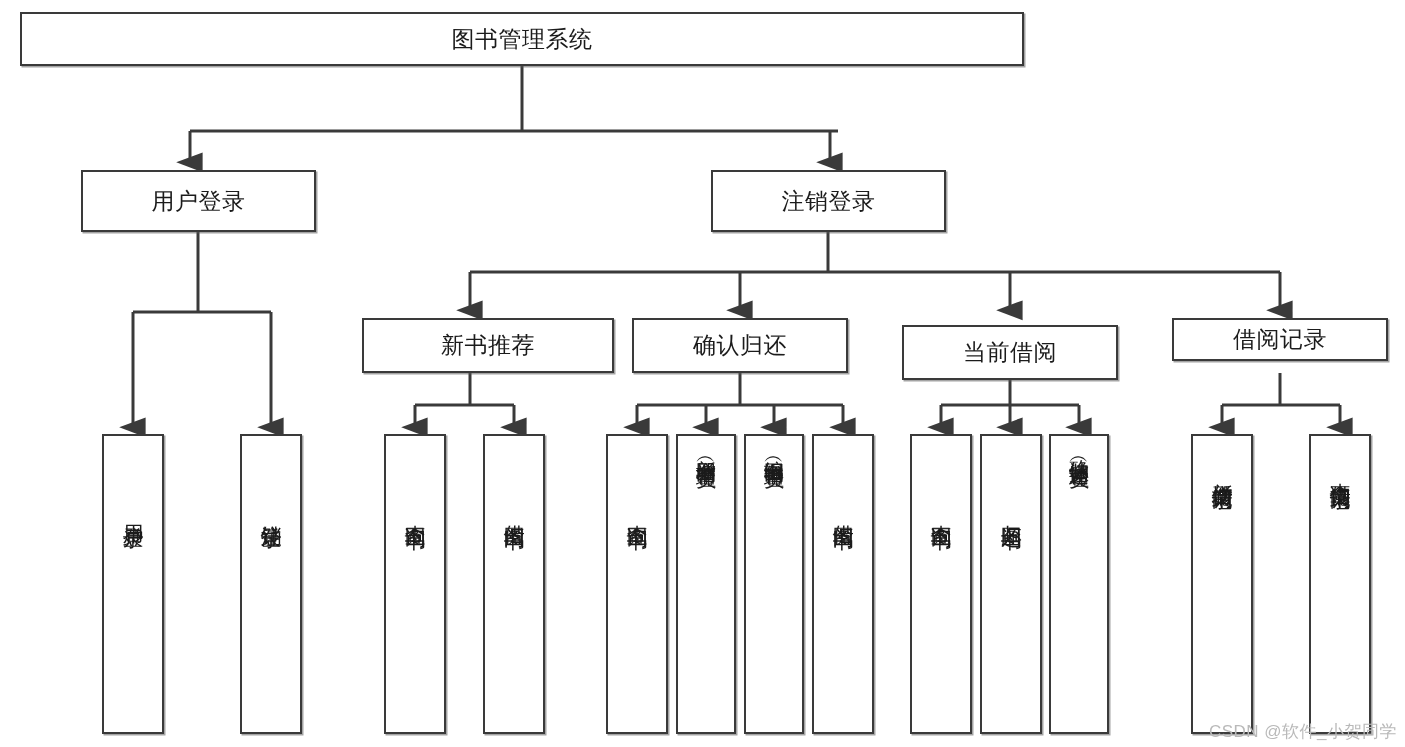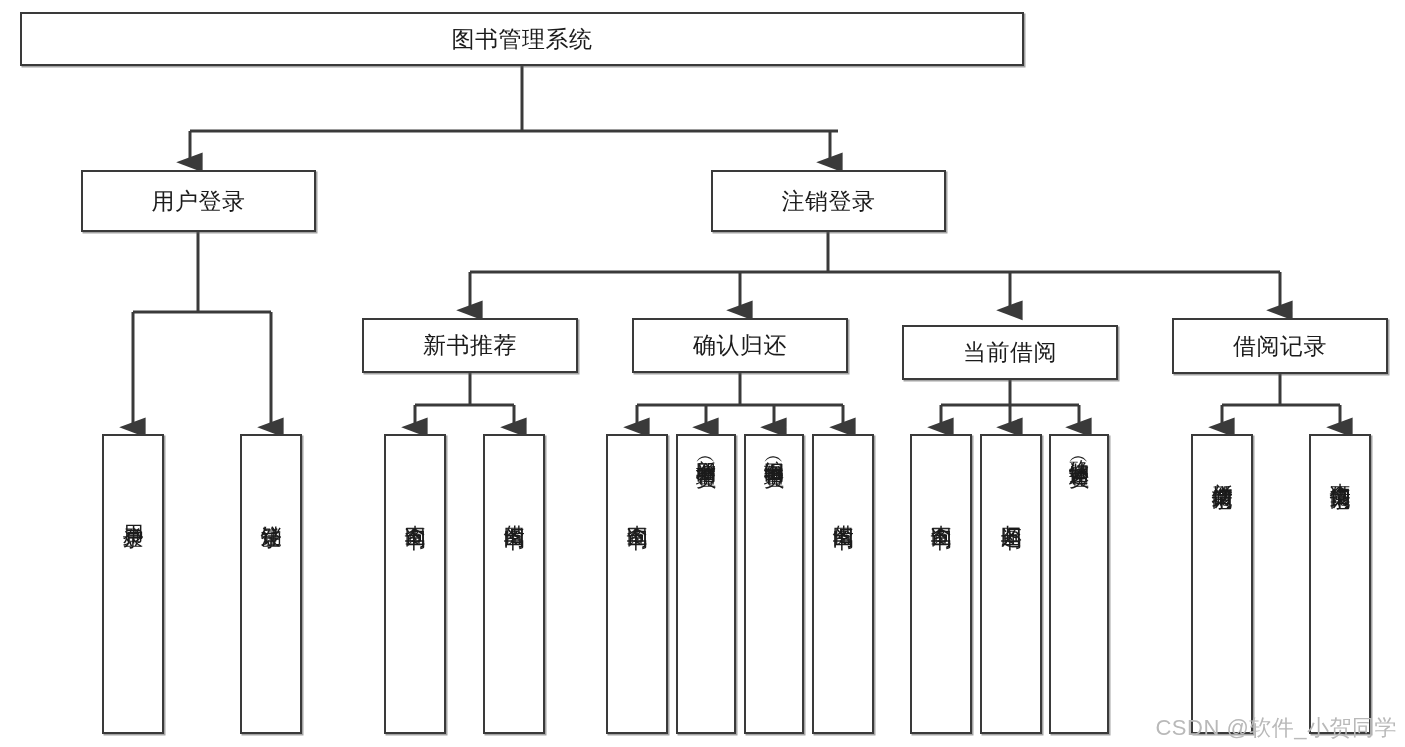--- a/index.html
+++ b/index.html
@@ -61,21 +61,21 @@
     white-space: nowrap;
     margin: 0 auto;
   }
   .node.vert.tall-text .label {
     font-size: 20px;
   }
   .watermark {
     position: absolute;
     right: 8px;
     bottom: 4px;
-    font-size: 22px;
+    font-size: 17px;
     color: #b9b9b9;
     white-space: nowrap;
     letter-spacing: 0.5px;
   }
 </style>
 </head>
 <body>
 
 <div id="canvas">
 
@@ -133,30 +133,30 @@
     <span class="label">图书管理系统</span>
   </div>
 
   <div class="node horiz" style="left:81px; top:170px; width:235px; height:62px;">
     <span class="label">用户登录</span>
   </div>
   <div class="node horiz" style="left:711px; top:170px; width:235px; height:62px;">
     <span class="label">注销登录</span>
   </div>
 
-  <div class="node horiz" style="left:362px; top:318px; width:216px; height:55px;">
+  <div class="node horiz" style="left:362px; top:318px; width:252px; height:55px;">
     <span class="label">新书推荐</span>
   </div>
   <div class="node horiz" style="left:632px; top:318px; width:216px; height:55px;">
     <span class="label">确认归还</span>
   </div>
   <div class="node horiz" style="left:902px; top:318px; width:216px; height:55px;margin-top:7px;">
     <span class="label">当前借阅</span>
   </div>
-  <div class="node horiz" style="left:1172px; top:318px; width:216px; height:56px;">
+  <div class="node horiz" style="left:1172px; top:318px; width:216px; height:43px;">
     <span class="label">借阅记录</span>
   </div>
 
   <div class="node vert" style="left:102px; top:434px; width:62px; height:300px; padding-top:72px;">
     <span class="label">用户登录</span>
   </div>
   <div class="node vert" style="left:240px; top:434px; width:62px; height:300px; padding-top:72px;">
     <span class="label">注销登录</span>
   </div>
 

